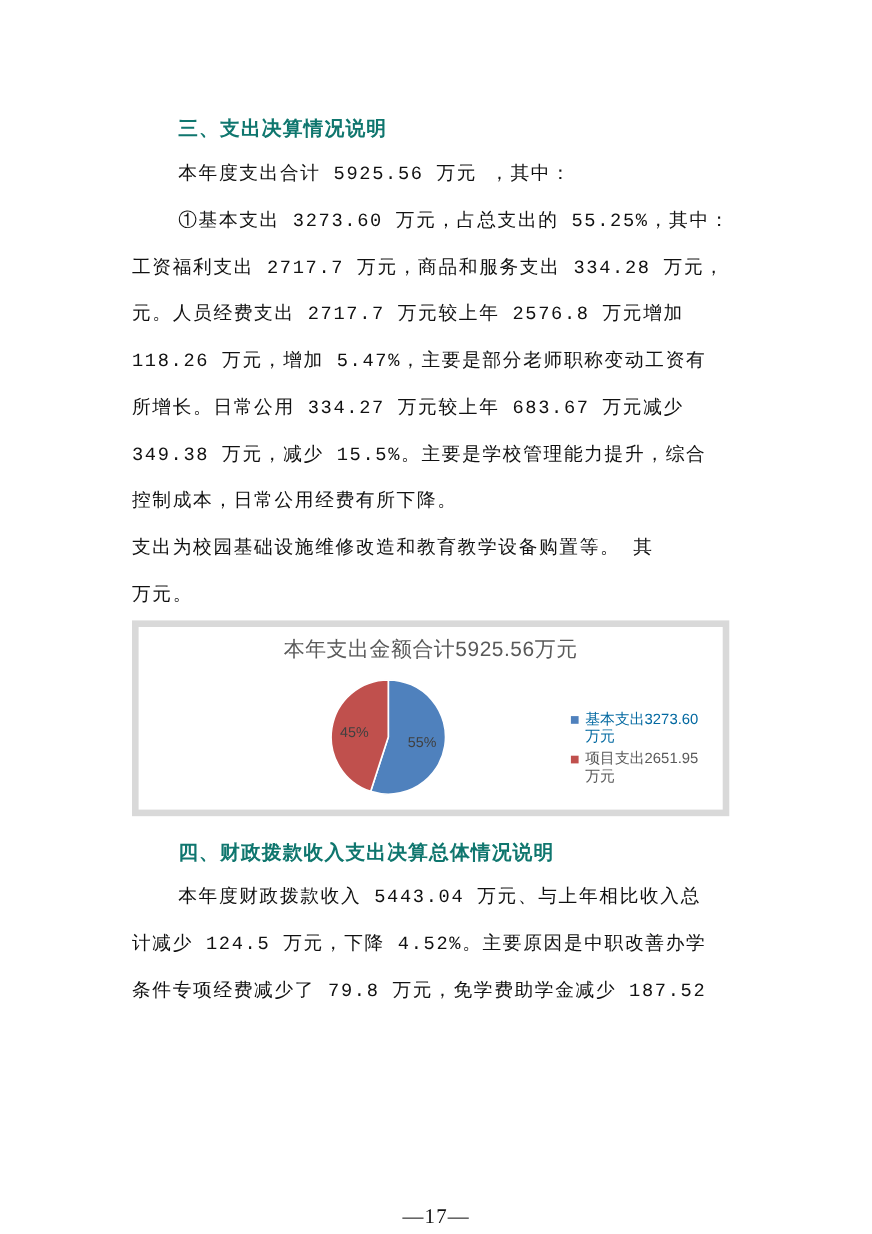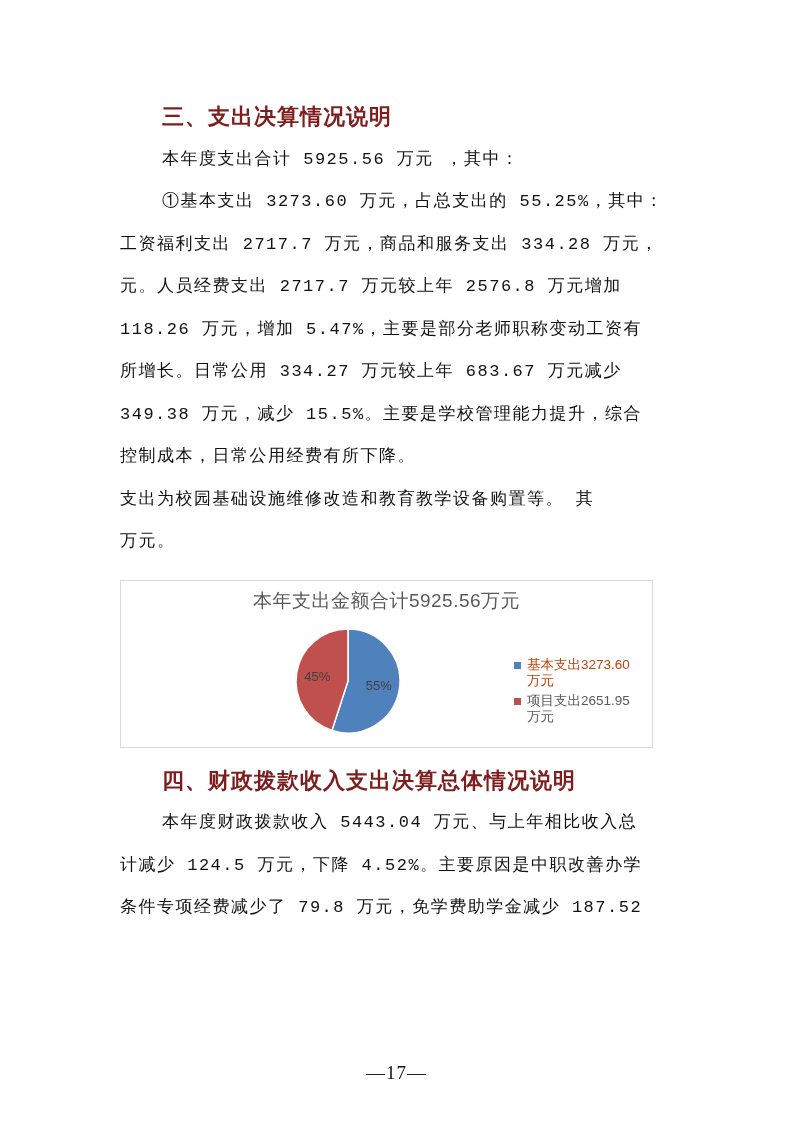--- a/index.html
+++ b/index.html
@@ -21,36 +21,35 @@
     line-height:42.5px;
     font-size:17px;
     letter-spacing:1.5px;
     white-space:nowrap;
     font-family:Liberation Mono, monospace;
   }
   .t-line.indent{padding-left:42px;}
   .t-heading{
     height:42.5px;
     line-height:42.5px;
-    font-size:22px;
+    font-size:18px;
     font-weight:700;
     letter-spacing:1px;
     padding-left:42px;
     white-space:nowrap;
     font-family:Liberation Sans, sans-serif;
-    color:#7f1d1d;
+    color:#0f766e;
   }
   #blocks-bottom .t-heading{margin-top:12px;}
   .chart{
     position:relative;
     width:531px;height:166px;
-    border:1px solid #be185d;
+    border:6px solid #be185d;
     background:#ffffff;
     font-family:"Liberation Sans", sans-serif;
-    margin-top:16px;
   }
   .chart-title{
     position:absolute;
     top:7px;left:0;width:100%;
     text-align:center;
     font-size:19px;
     letter-spacing:0.5px;
   }
   #pie-svg{
     position:absolute;
@@ -72,21 +71,21 @@
     margin:5px 6px 0 0;
     flex:0 0 auto;
   }
   .legend-label{
     font-size:13.5px;
     line-height:16.5px;
     color:#595959;
   }
   .footer{
     position:absolute;
-    top:1062px;left:0;width:100%;
+    top:1096px;left:0;width:100%;
     text-align:center;
     font-size:19px;
     letter-spacing:1px;
     color:#111111;
     font-family:"Liberation Serif", serif;
   }
 </style>
 </head>
 <body>
 
@@ -110,21 +109,21 @@
       <div class="chart-title" style="color: rgb(89, 89, 89);">本年支出金额合计5925.56万元</div>
       <svg id="pie-svg" viewBox="0 0 112 112">
           <path d="M 56 56 L 56.00 4.00 A 52 52 0 1 1 39.93 105.45 Z" fill="#4F81BD" stroke="#FFFFFF" stroke-width="1.5"></path>
           <path d="M 56 56 L 39.93 105.45 A 52 52 0 0 1 56.00 4.00 Z" fill="#C0504D" stroke="#FFFFFF" stroke-width="1.5"></path>
           <text x="86.8" y="65.4" text-anchor="middle" font-size="13" fill="#404040" font-family="&quot;Liberation Sans&quot;, sans-serif">55%</text>
           <text x="25.2" y="55.6" text-anchor="middle" font-size="13" fill="#404040" font-family="&quot;Liberation Sans&quot;, sans-serif">45%</text>
         </svg>
       <div id="chart-legend" class="legend">
           <div class="legend-item">
             <div class="legend-swatch" style="background: rgb(79, 129, 189);"></div>
-            <div class="legend-label" style="color: #c2410c;">基本支出3273.60<br>万元</div>
+            <div class="legend-label" style="color: #0369a1;">基本支出3273.60<br>万元</div>
           </div>
           <div class="legend-item">
             <div class="legend-swatch" style="background: rgb(192, 80, 77);"></div>
             <div class="legend-label" style="color: rgb(89, 89, 89);">项目支出2651.95<br>万元</div>
           </div>
         </div>
     </div>
 
     <div id="blocks-bottom">
         <div class="t-heading">四、财政拨款收入支出决算总体情况说明</div>

